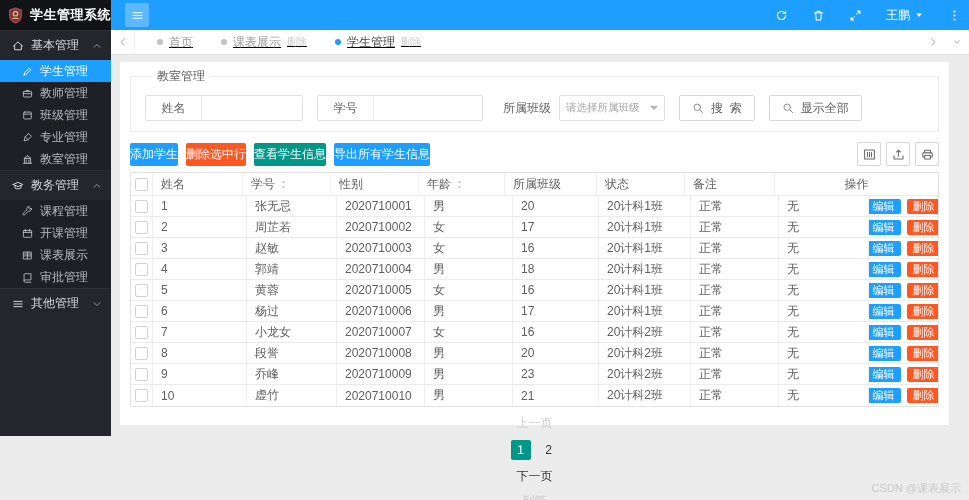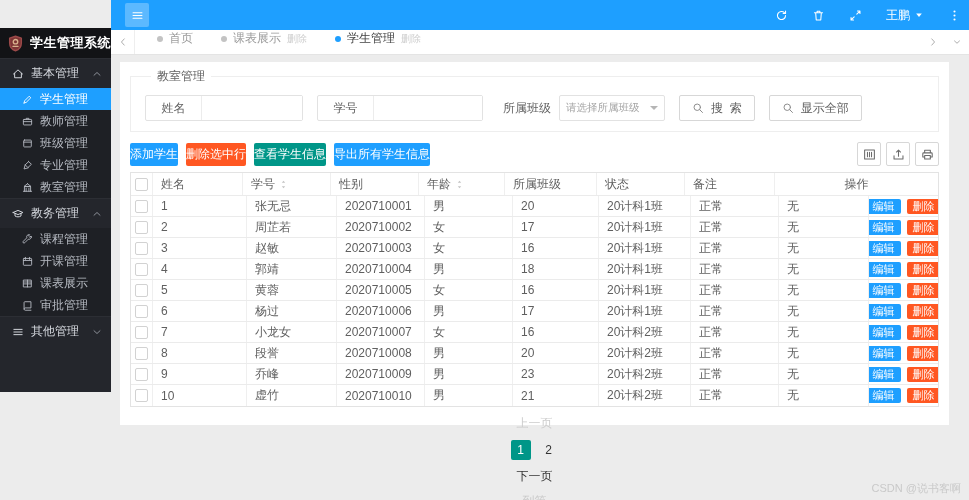--- a/index.html
+++ b/index.html
@@ -1,20 +1,20 @@
 <!DOCTYPE html>
 <html><head>
 <meta charset="utf-8">
 <style>
   html,body{margin:0;padding:0;background:#ececec;font-family:"Liberation Sans","DejaVu Sans",sans-serif;}
   *{box-sizing:border-box;}
   .app{position:relative;width:969px;height:500px;overflow:hidden;background:#ececec;}
 
   
-  .sidebar{position:absolute;left:0;top:0;width:111px;height:364px;background:#24262c;z-index:3;margin-top:28px;}
+  .sidebar{position:absolute;left:0;top:0;width:111px;height:436px;background:#24262c;z-index:3;}
   .logo{height:30px;background:#121316;display:flex;align-items:center;padding-left:7px;gap:6px;cursor:pointer;}
   .logo .icon svg{width:17px;height:17px;}
   .logo-text{color:#fff;font-weight:bold;font-size:13px;letter-spacing:.5px;white-space:nowrap;}
   .side-section{border-top:1px solid rgba(255,255,255,.04);}
   .side-sec-header{height:29px;display:flex;align-items:center;gap:7px;padding:0 8px 0 12px;color:#d7dae0;font-size:12px;cursor:pointer;}
   .side-sec-header .chev{margin-left:auto;color:#8d9199;}
   .side-item{height:22px;display:flex;align-items:center;gap:7px;padding-left:22px;color:#b7bbc3;font-size:12px;background:#1e2025;cursor:pointer;}
   .side-item.active{color:#fff;}
   .icon{display:inline-flex;align-items:center;justify-content:center;}
   .icon svg{width:12px;height:12px;display:block;}
@@ -29,21 +29,21 @@
   .tb-icon{cursor:pointer;display:inline-flex;}
   .tb-icon svg{width:13px;height:13px;}
   .user{display:flex;align-items:center;gap:4px;font-size:12px;cursor:pointer;}
   .user svg{width:10px;height:10px;}
 
   
   .tabbar{position:absolute;left:111px;top:30px;right:0;height:25px;background:#fff;border-bottom:1px solid #e4e4e4;display:flex;align-items:stretch;z-index:2;}
   .tab-arrow{width:24px;display:flex;align-items:center;justify-content:center;color:#9a9a9a;cursor:pointer;}
   .tab-arrow.left{border-right:1px solid #eee;}
   .tab-arrow svg{width:10px;height:10px;}
-  .tabs{display:flex;flex:1;align-items:flex-start;padding-left:8px;}
+  .tabs{display:flex;flex:1;align-items:center;padding-left:8px;text-decoration:underline;}
   .tab{display:flex;align-items:center;gap:6px;padding:0 14px;font-size:12px;color:#9a9a9a;cursor:pointer;}
   .tab.active{color:#444;}
   .tab-dot{width:6px;height:6px;border-radius:50%;background:#c3c3c3;}
   .tab-close{font-size:10px;color:#cfcfcf;}
 
   
   .main{position:absolute;left:111px;top:55px;right:0;bottom:0;background:#ececec;}
   .card{position:absolute;left:9px;top:7px;width:829px;height:363px;background:#fff;}
 
   .search-fieldset{border:1px solid #eee;margin:6px 10px 0;padding:6px 14px 10px;}
@@ -781,16 +781,16 @@
         <span class="pg-goto">页</span>
         <button class="pg-confirm">确定</button>
         <span class="pg-total">共 17 条</span>
         <div class="pg-size">
           <span>10 条/页</span>
           <span class="caret"></span>
         </div>
       </div>
 
     </div>
-    <div class="watermark">CSDN @说书客啊</div>
+    <div class="watermark">CSDN @课表展示</div>
   </main>
 
 </div>
 
 </body></html>

